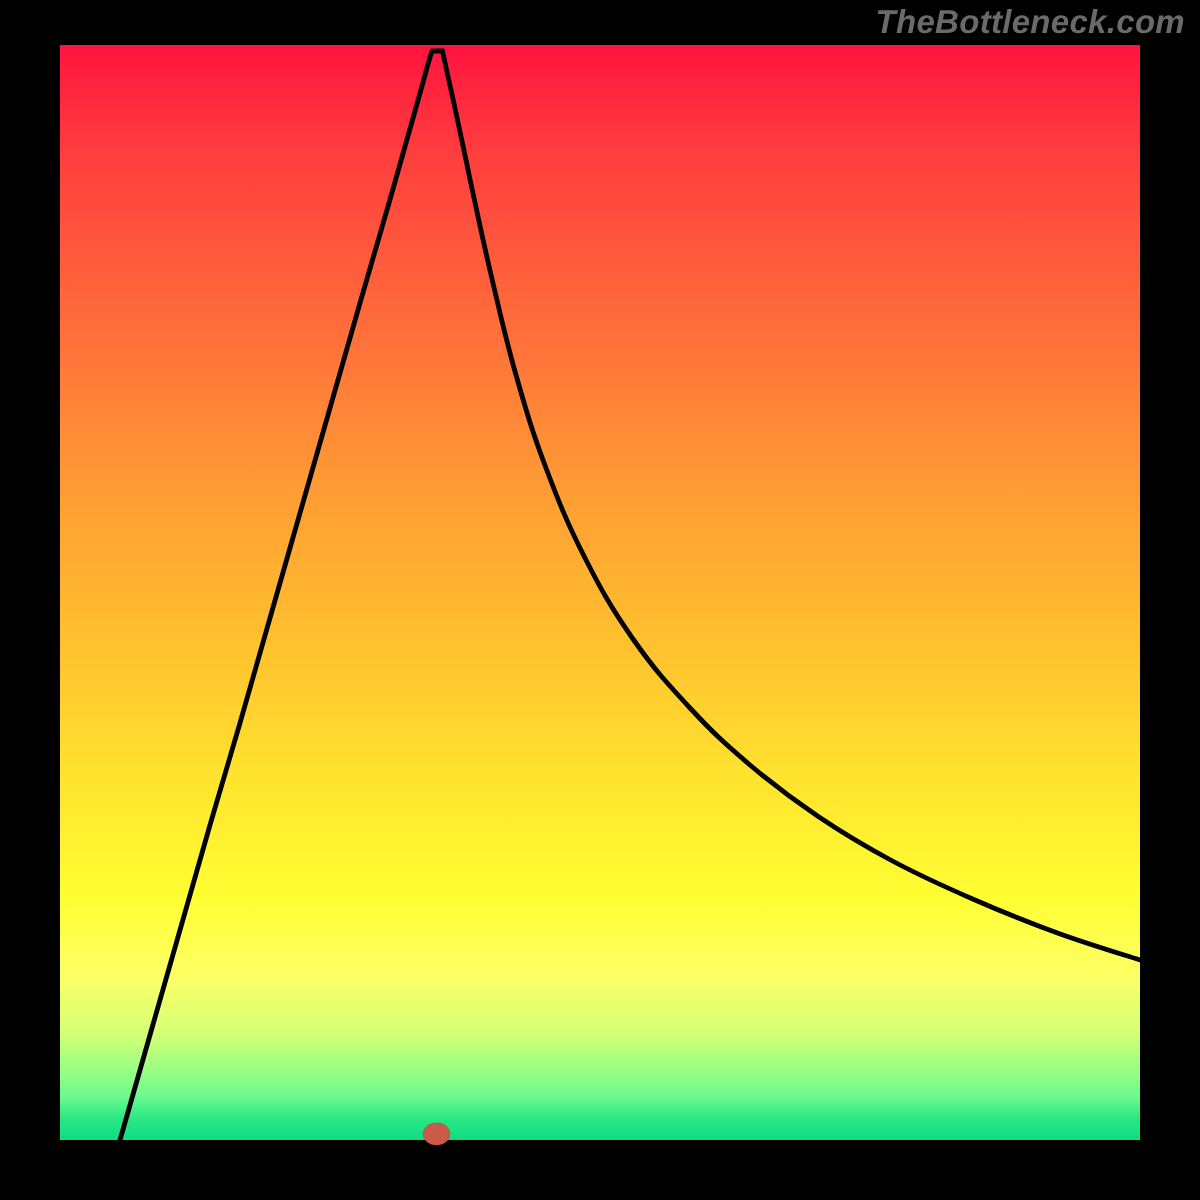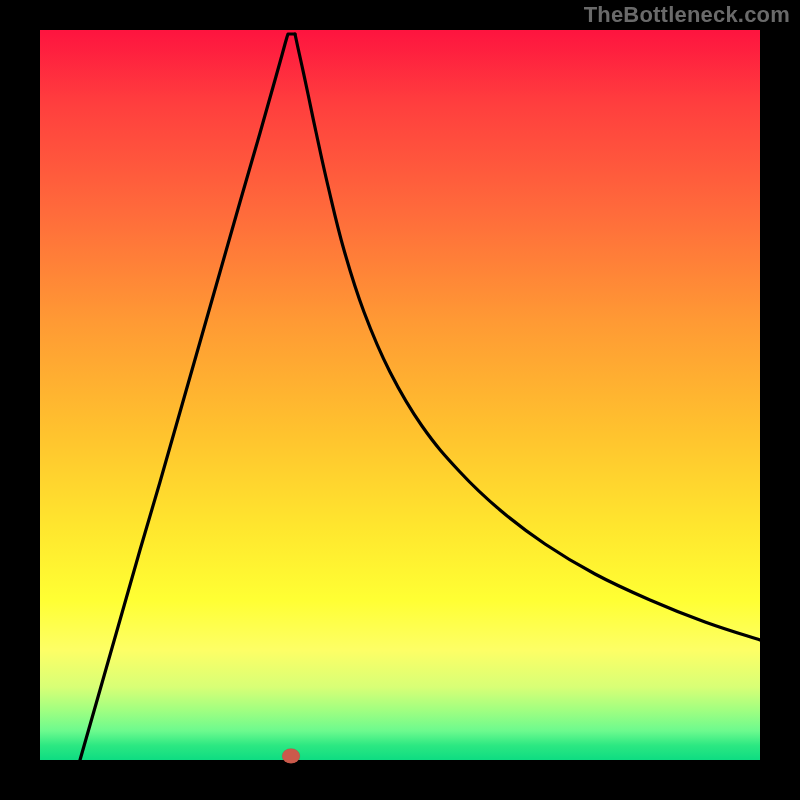--- a/index.html
+++ b/index.html
@@ -8,20 +8,21 @@
     width: 800px;
     height: 800px;
     background: #000;
     overflow: hidden;
   }
   .frame {
     position: relative;
     width: 800px;
     height: 800px;
     background: #000;
+    font-style: italic;
   }
   .watermark {
     position: absolute;
     top: 2px;
     right: 10px;
     font-family: Arial, Helvetica, sans-serif;
     font-size: 22px;
     font-weight: 600;
     color: #6a6a6a;
     letter-spacing: 0.2px;

